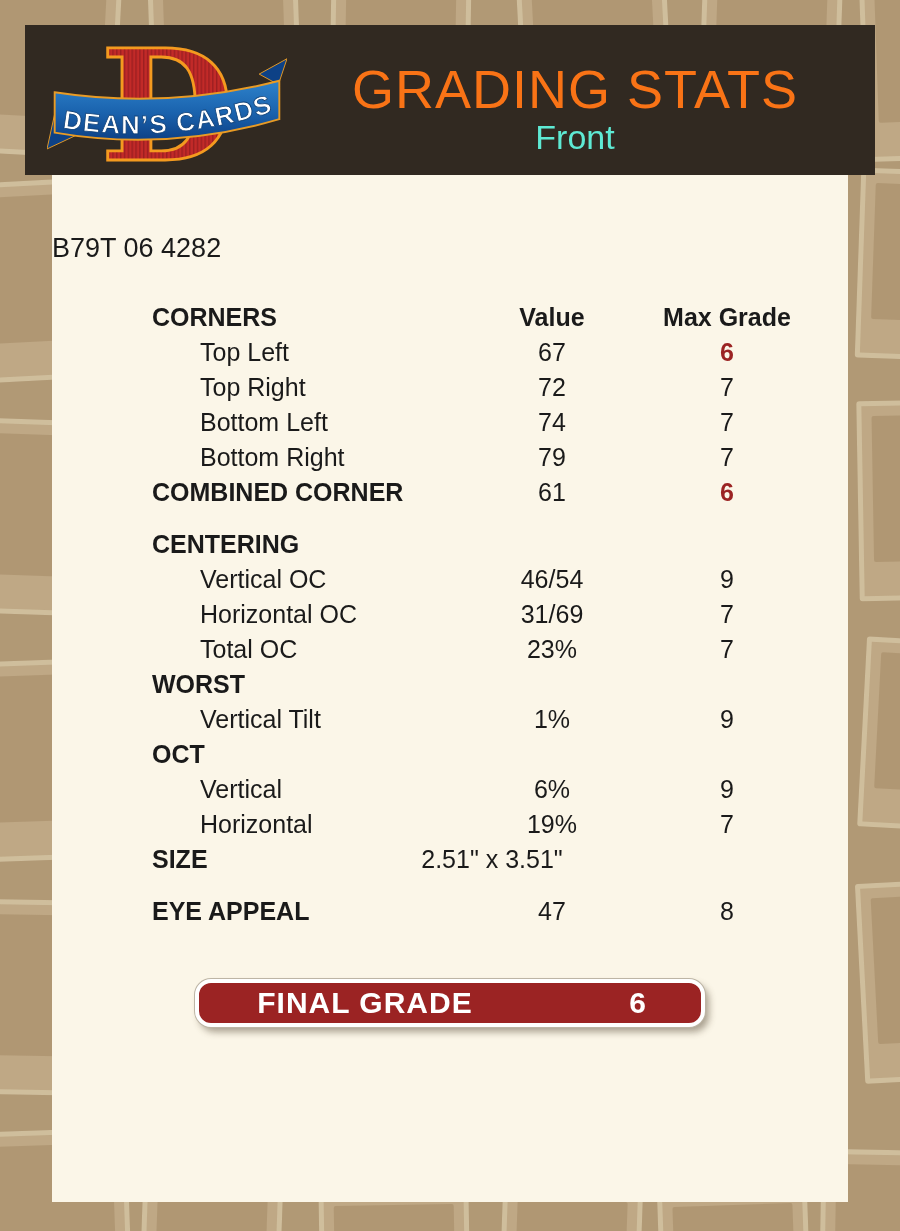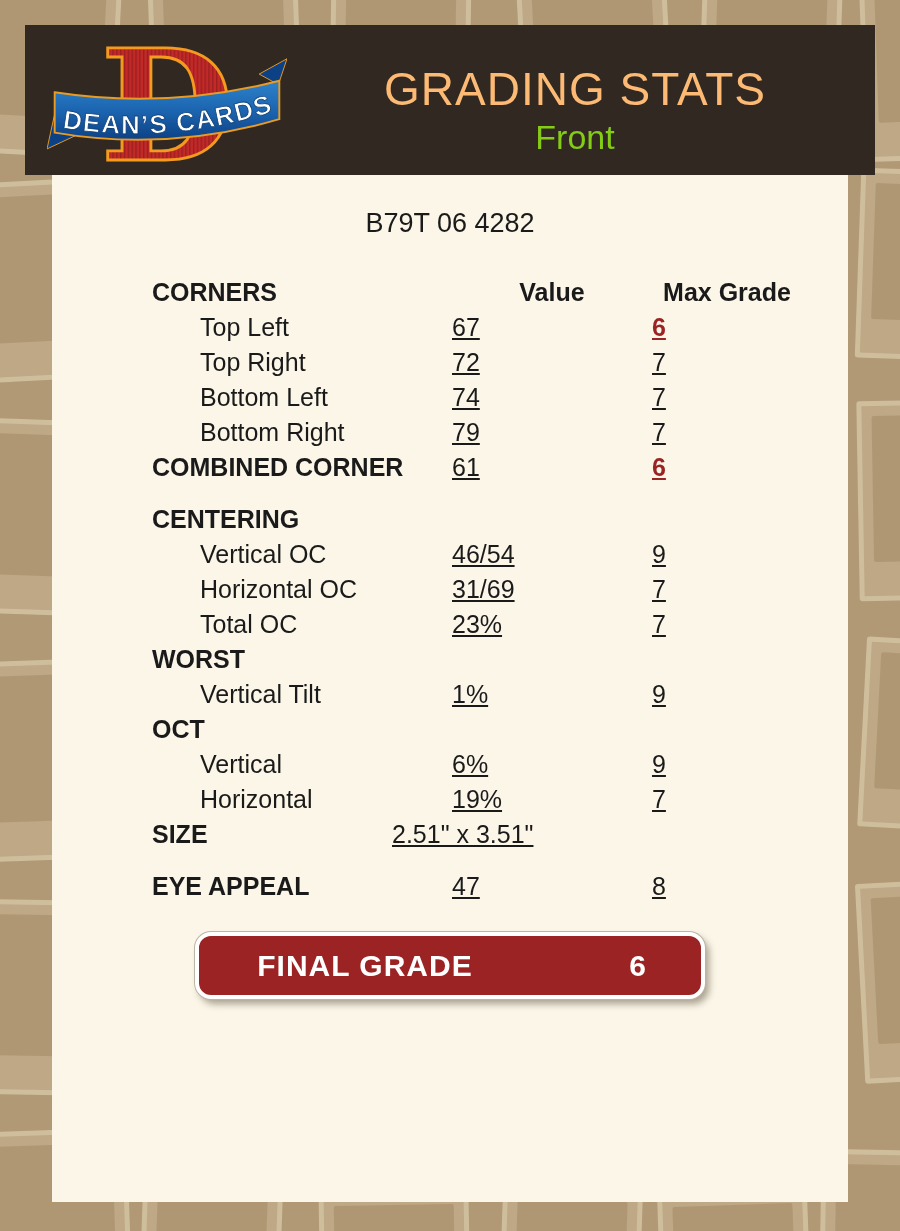--- a/index.html
+++ b/index.html
@@ -41,50 +41,50 @@
     z-index:3;
   }
   .logo{position:absolute;left:22px;top:7px;width:240px;height:136px;}
   .header-titles{
     position:absolute;
     left:250px;right:0;top:0;bottom:0;
     display:flex;flex-direction:column;align-items:center;justify-content:center;
     padding-top:22px;
   }
   .grading-title{
-    color:#fdba74;
-    font-size:46px;
+    color:#f97316;
+    font-size:54px;
     letter-spacing:1px;
     line-height:52px;
     white-space:nowrap;
   }
   .front-subtitle{
-    color:#84cc16;
+    color:#5eead4;
     font-size:34px;
     line-height:44px;
   }
   
   .panel{
     position:absolute;
     left:52px;top:175px;
     width:796px;height:1027px;
     background:var(--panel-bg);
     z-index:2;
     padding-top:30px;
   }
   .card-title{
     text-align:center;
     font-size:27px;
     font-weight:bold;
     line-height:36px;
   }
   .card-code{
-    text-align:center;
     font-size:27px;
     line-height:36px;
+    margin-top:25px;
   }
   
   table.stats{
     border-collapse:collapse;
     margin-top:34px;
     margin-left:100px;
     table-layout:fixed;
     width:650px;
   }
   table.stats col.col-label{width:300px;}
@@ -92,30 +92,30 @@
   table.stats col.col-max{width:150px;}
   table.stats td, table.stats th{
     height:35px;
     font-size:25px;
     vertical-align:middle;
     padding:0;
   }
   th.c-label{text-align:left;font-weight:bold;}
   th.c-value, th.c-max{text-align:center;font-weight:bold;}
   td.c-label{text-align:left;font-weight:bold;}
-  td.c-value, td.c-max{text-align:left;font-weight:normal;text-decoration:underline;}
+  td.c-value, td.c-max{text-align:center;font-weight:normal;}
   tr.indent td.c-label{font-weight:normal;padding-left:48px;margin-top:34px;}
   tr.gap td{padding-top:17px;height:52px;}
   tr.red-max td.c-max{color:var(--accent-red);font-weight:bold;}
   tr.size-row td.c-value{transform:translateX(-60px);white-space:nowrap;}
   
   .final-grade{
     position:relative;
-    width:510px;height:67px;
-    margin:28px auto 0 auto;
+    width:510px;height:48px;
+    margin:50px auto 0 auto;
     background:var(--accent-red);
     border:4px solid #ffffff;
     border-radius:16px;
     box-shadow:0 0 0 1px #bdb5a5, 4px 5px 7px rgba(70,58,38,.45);
     cursor:pointer;
   }
   .fg-label{
     position:absolute;
     left:0;right:170px;top:0;bottom:0;
     display:flex;align-items:center;justify-content:center;

